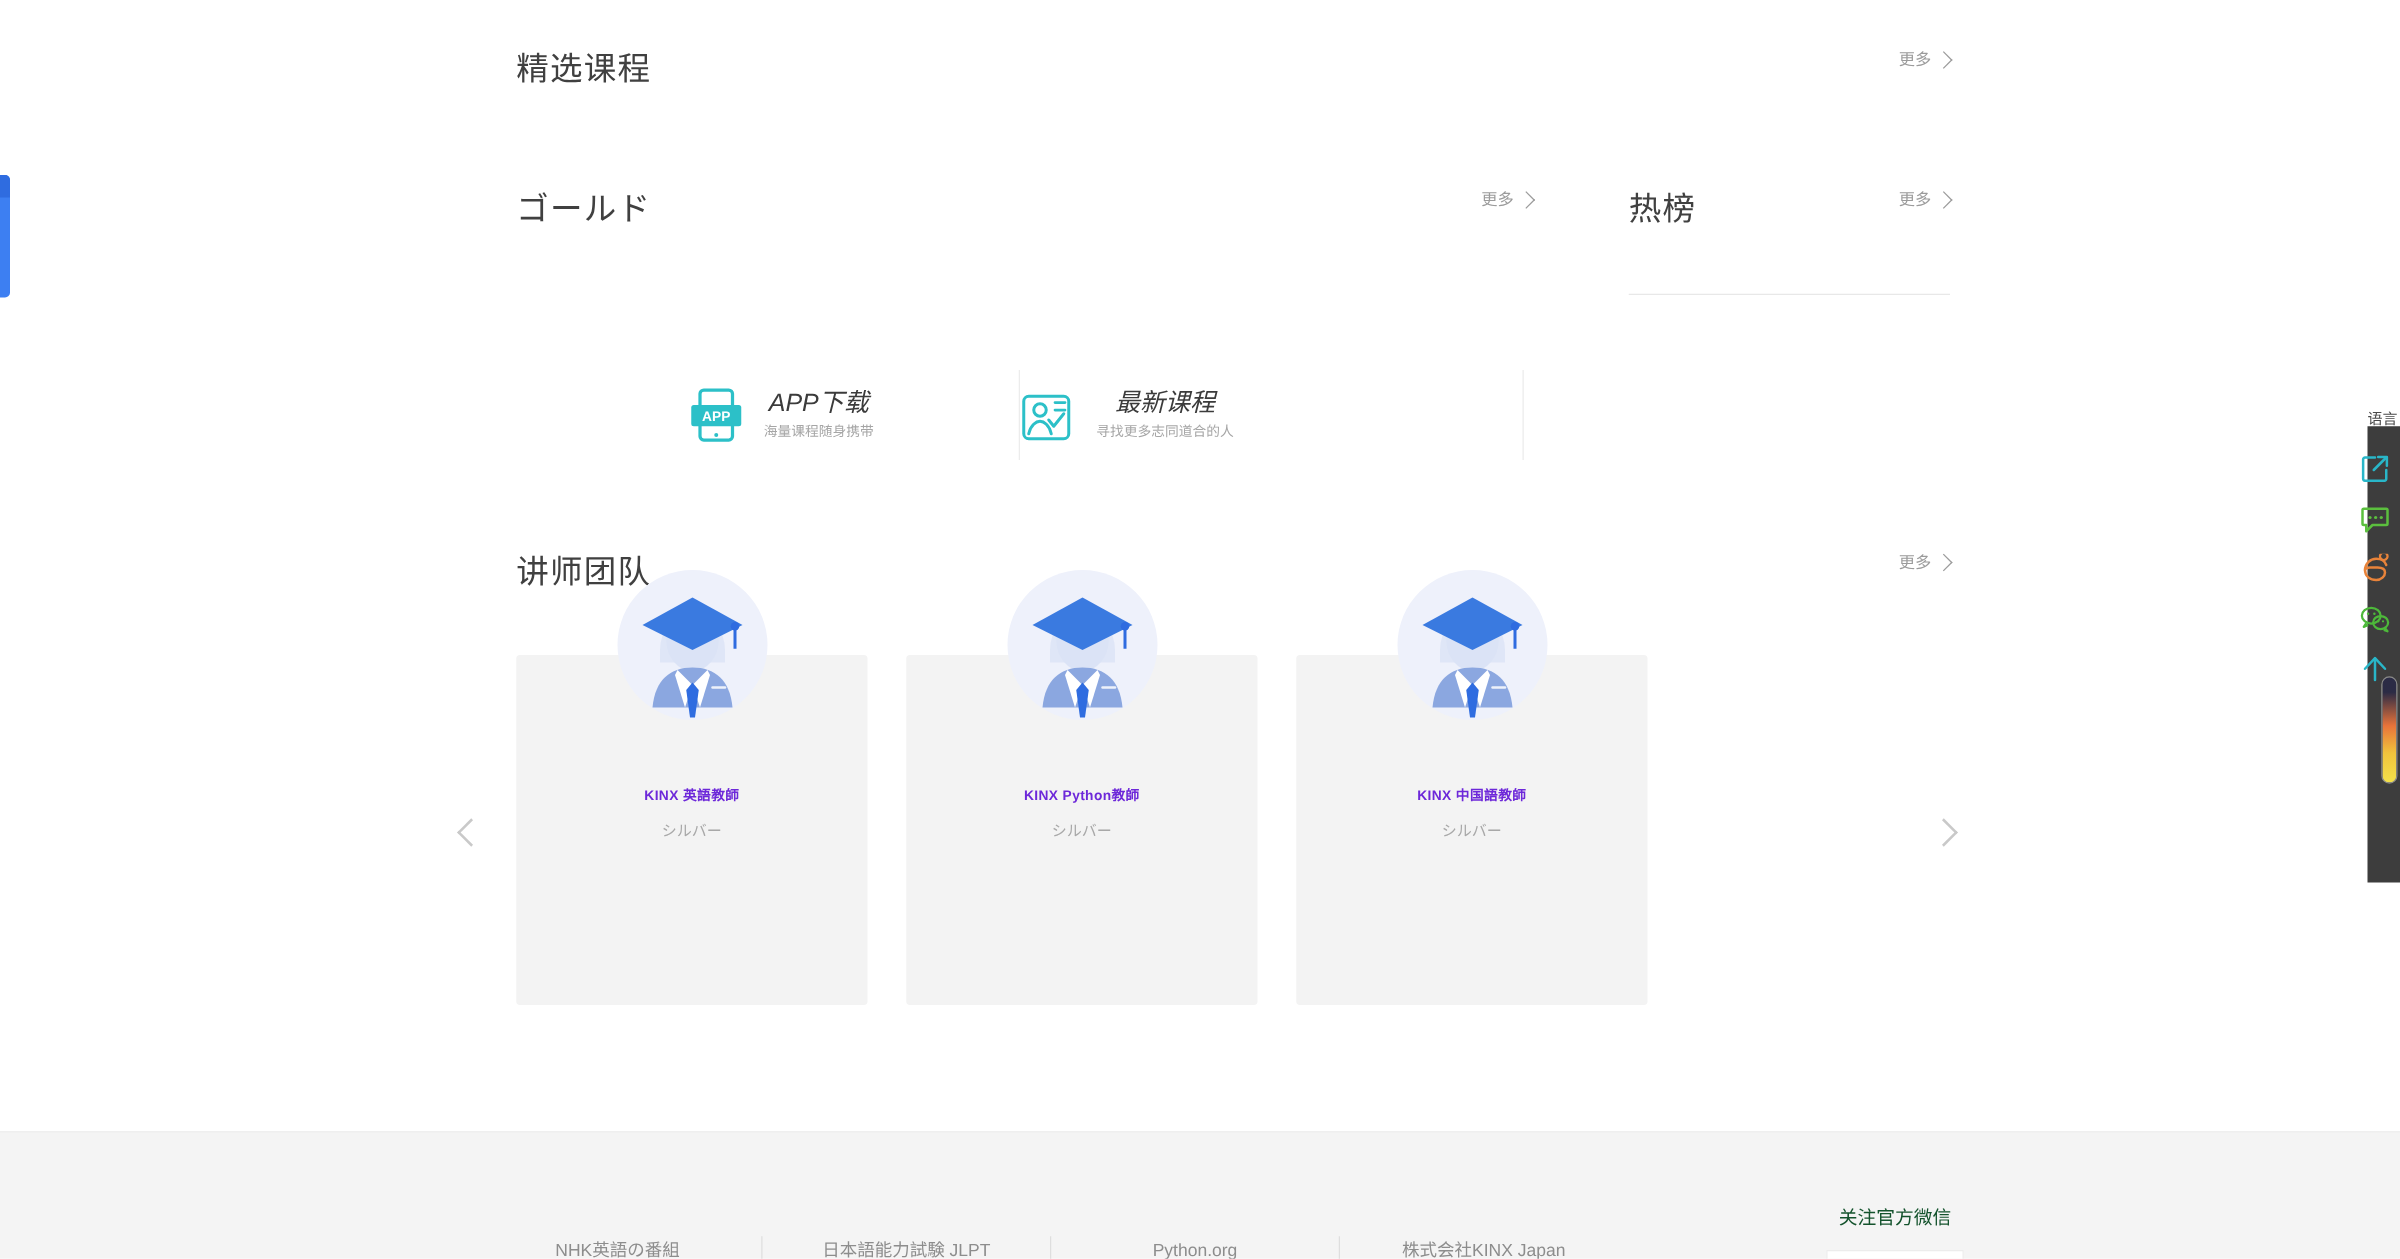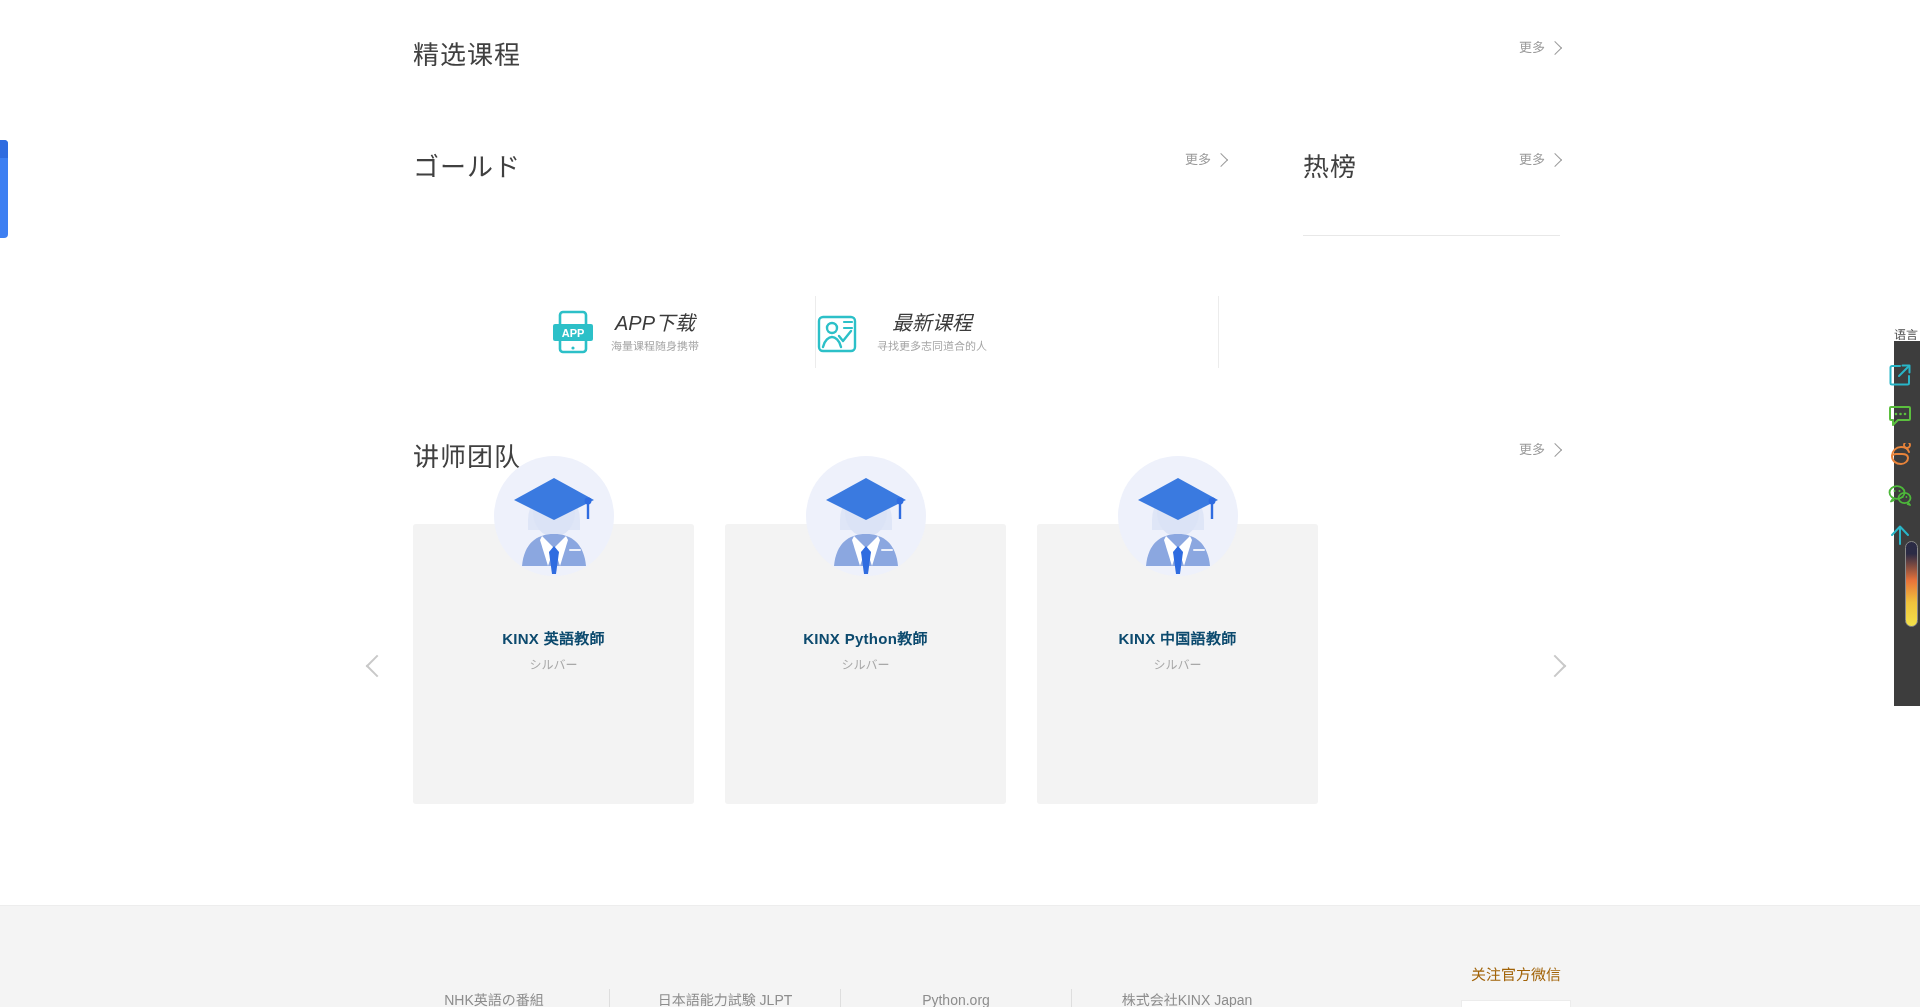--- a/index.html
+++ b/index.html
@@ -204,23 +204,23 @@
     transform: translateX(-50%);
     width: 124px;
     height: 124px;
   }
   .card .cname {
     position: absolute;
     left: 0;
     right: 0;
     top: 103px;
     text-align: center;
-    font-size: 15px;
+    font-size: 11px;
     font-weight: bold;
-    color: #0c4a6e;
+    color: #6d28d9;
     letter-spacing: .3px;
   }
   .card .crank {
     position: absolute;
     left: 0;
     right: 0;
     top: 131px;
     text-align: center;
     font-size: 12px;
     color: #a8a8a8;
@@ -280,21 +280,21 @@
   .flink:first-child { border-left: none; }
   .wechat-block {
     position: absolute;
     left: 1105px;
     top: 58px;
     width: 200px;
     text-align: center;
   }
   .wechat-title {
     font-size: 15px;
-    color: #a16207;
+    color: #14532d;
     line-height: 22px;
   }
   .qr {
     margin: 14px auto 0;
     width: 108px;
     height: 108px;
     background: #ffffff;
     border: 1px solid #ececec;
   }
 

